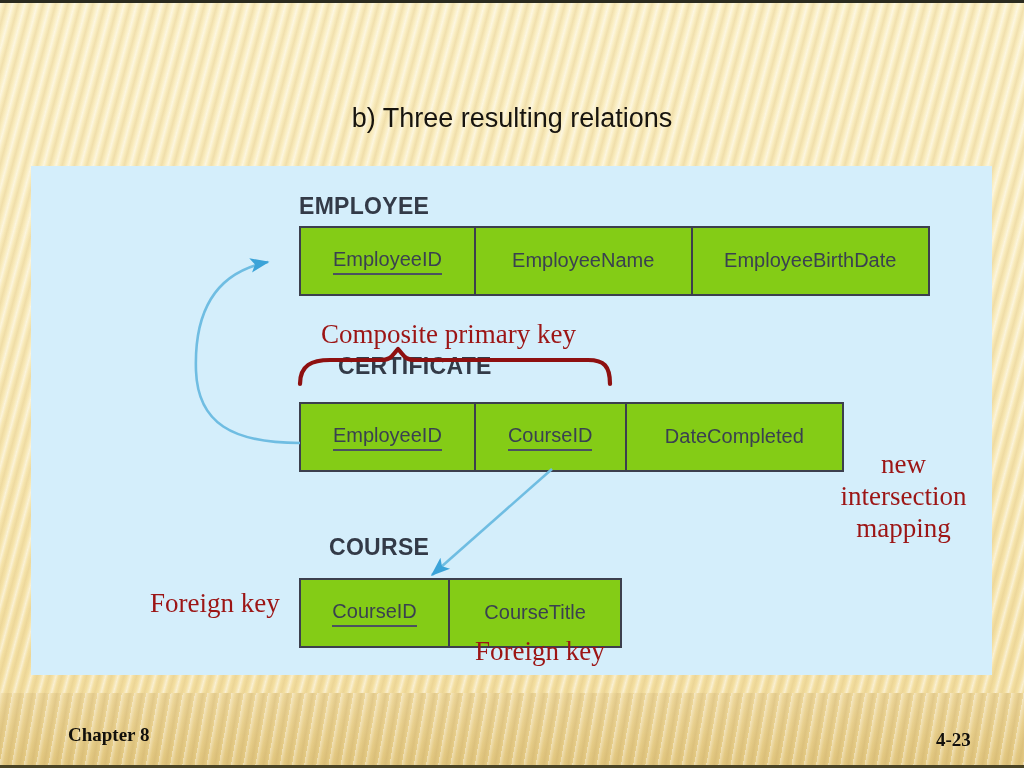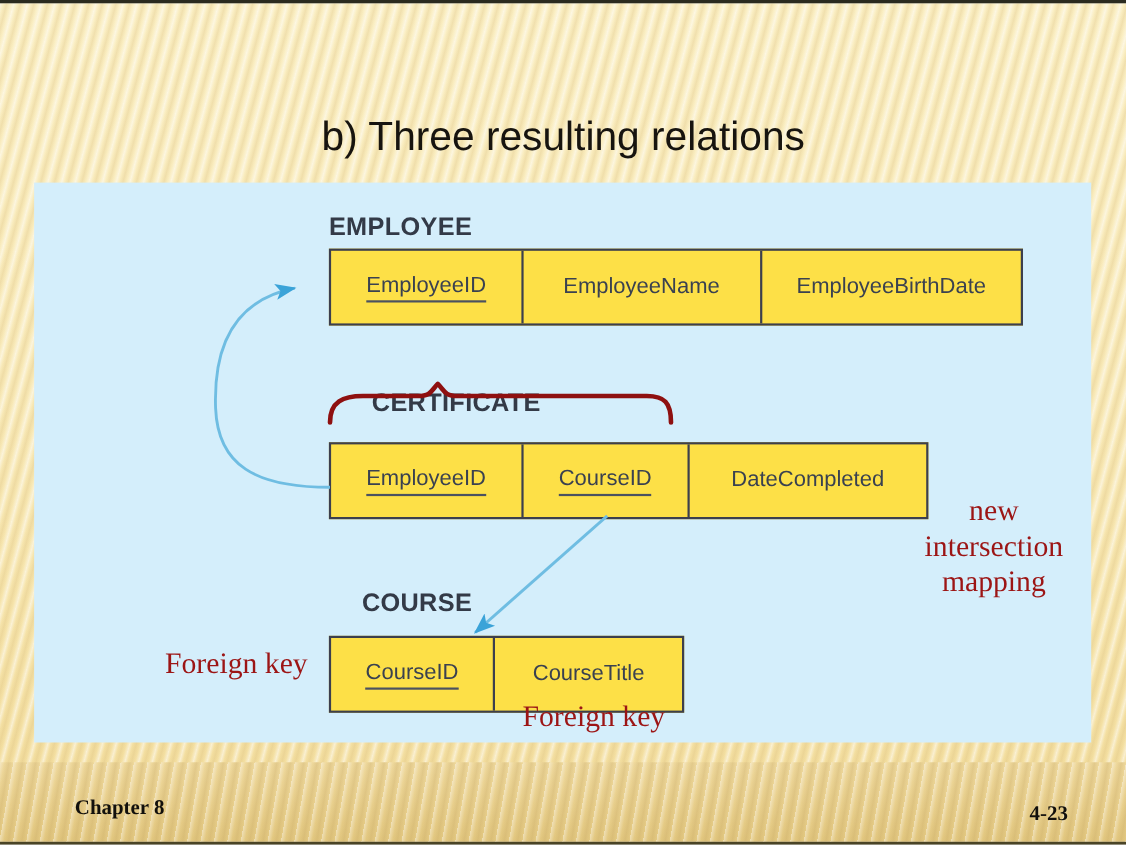--- a/index.html
+++ b/index.html
@@ -40,21 +40,21 @@
     color: #17140f;
     letter-spacing: -0.1px;
     white-space: nowrap;
   }
   .slide-subtitle {
     position: absolute;
     left: 0;
     top: 100px;
     width: 1024px;
     text-align: center;
-    font-size: 37px;
+    font-size: 27px;
     color: #17140f;
     white-space: nowrap;
   }
 
   
   #figure-panel {
     position: absolute;
     left: 31px;
     top: 163px;
     width: 961px;
@@ -70,21 +70,21 @@
     position: absolute;
     font-size: 23px;
     font-weight: 700;
     color: #333a47;
     letter-spacing: 0.3px;
     white-space: nowrap;
   }
   .relation-table {
     position: absolute;
     display: flex;
-    background: #fde047;
+    background: #84cc16;
     border: 2px solid #3c3f4d;
     box-sizing: border-box;
   }
   .attr-cell {
     display: flex;
     align-items: center;
     justify-content: center;
     box-sizing: border-box;
     border-right: 2px solid #3c3f4d;
     font-size: 20px;
@@ -204,20 +204,21 @@
       <div class="relation-table" style="left:268px; top:412px; width:323px; height:70px;">
         <div class="attr-cell pk" style="width:151px;">
           <span class="attr-label">CourseID</span>
         </div>
         <div class="attr-cell" style="width:172px;">
           <span class="attr-label">CourseTitle</span>
         </div>
       </div>
     </div>
 
+    <div class="annot big" style="left:290px; top:153px;">Composite primary key</div>
 
     <div class="annot big" style="left:119px; top:422px;">Foreign key</div>
 
     <div class="annot big" style="left:444px; top:470px;">Foreign key</div>
 
     <div class="annot-block" style="left:790px; top:283px; width:165px;">
       <span class="ln">new</span>
       <span class="ln italic">intersection</span>
       <span class="ln italic">mapping</span>
     </div>

